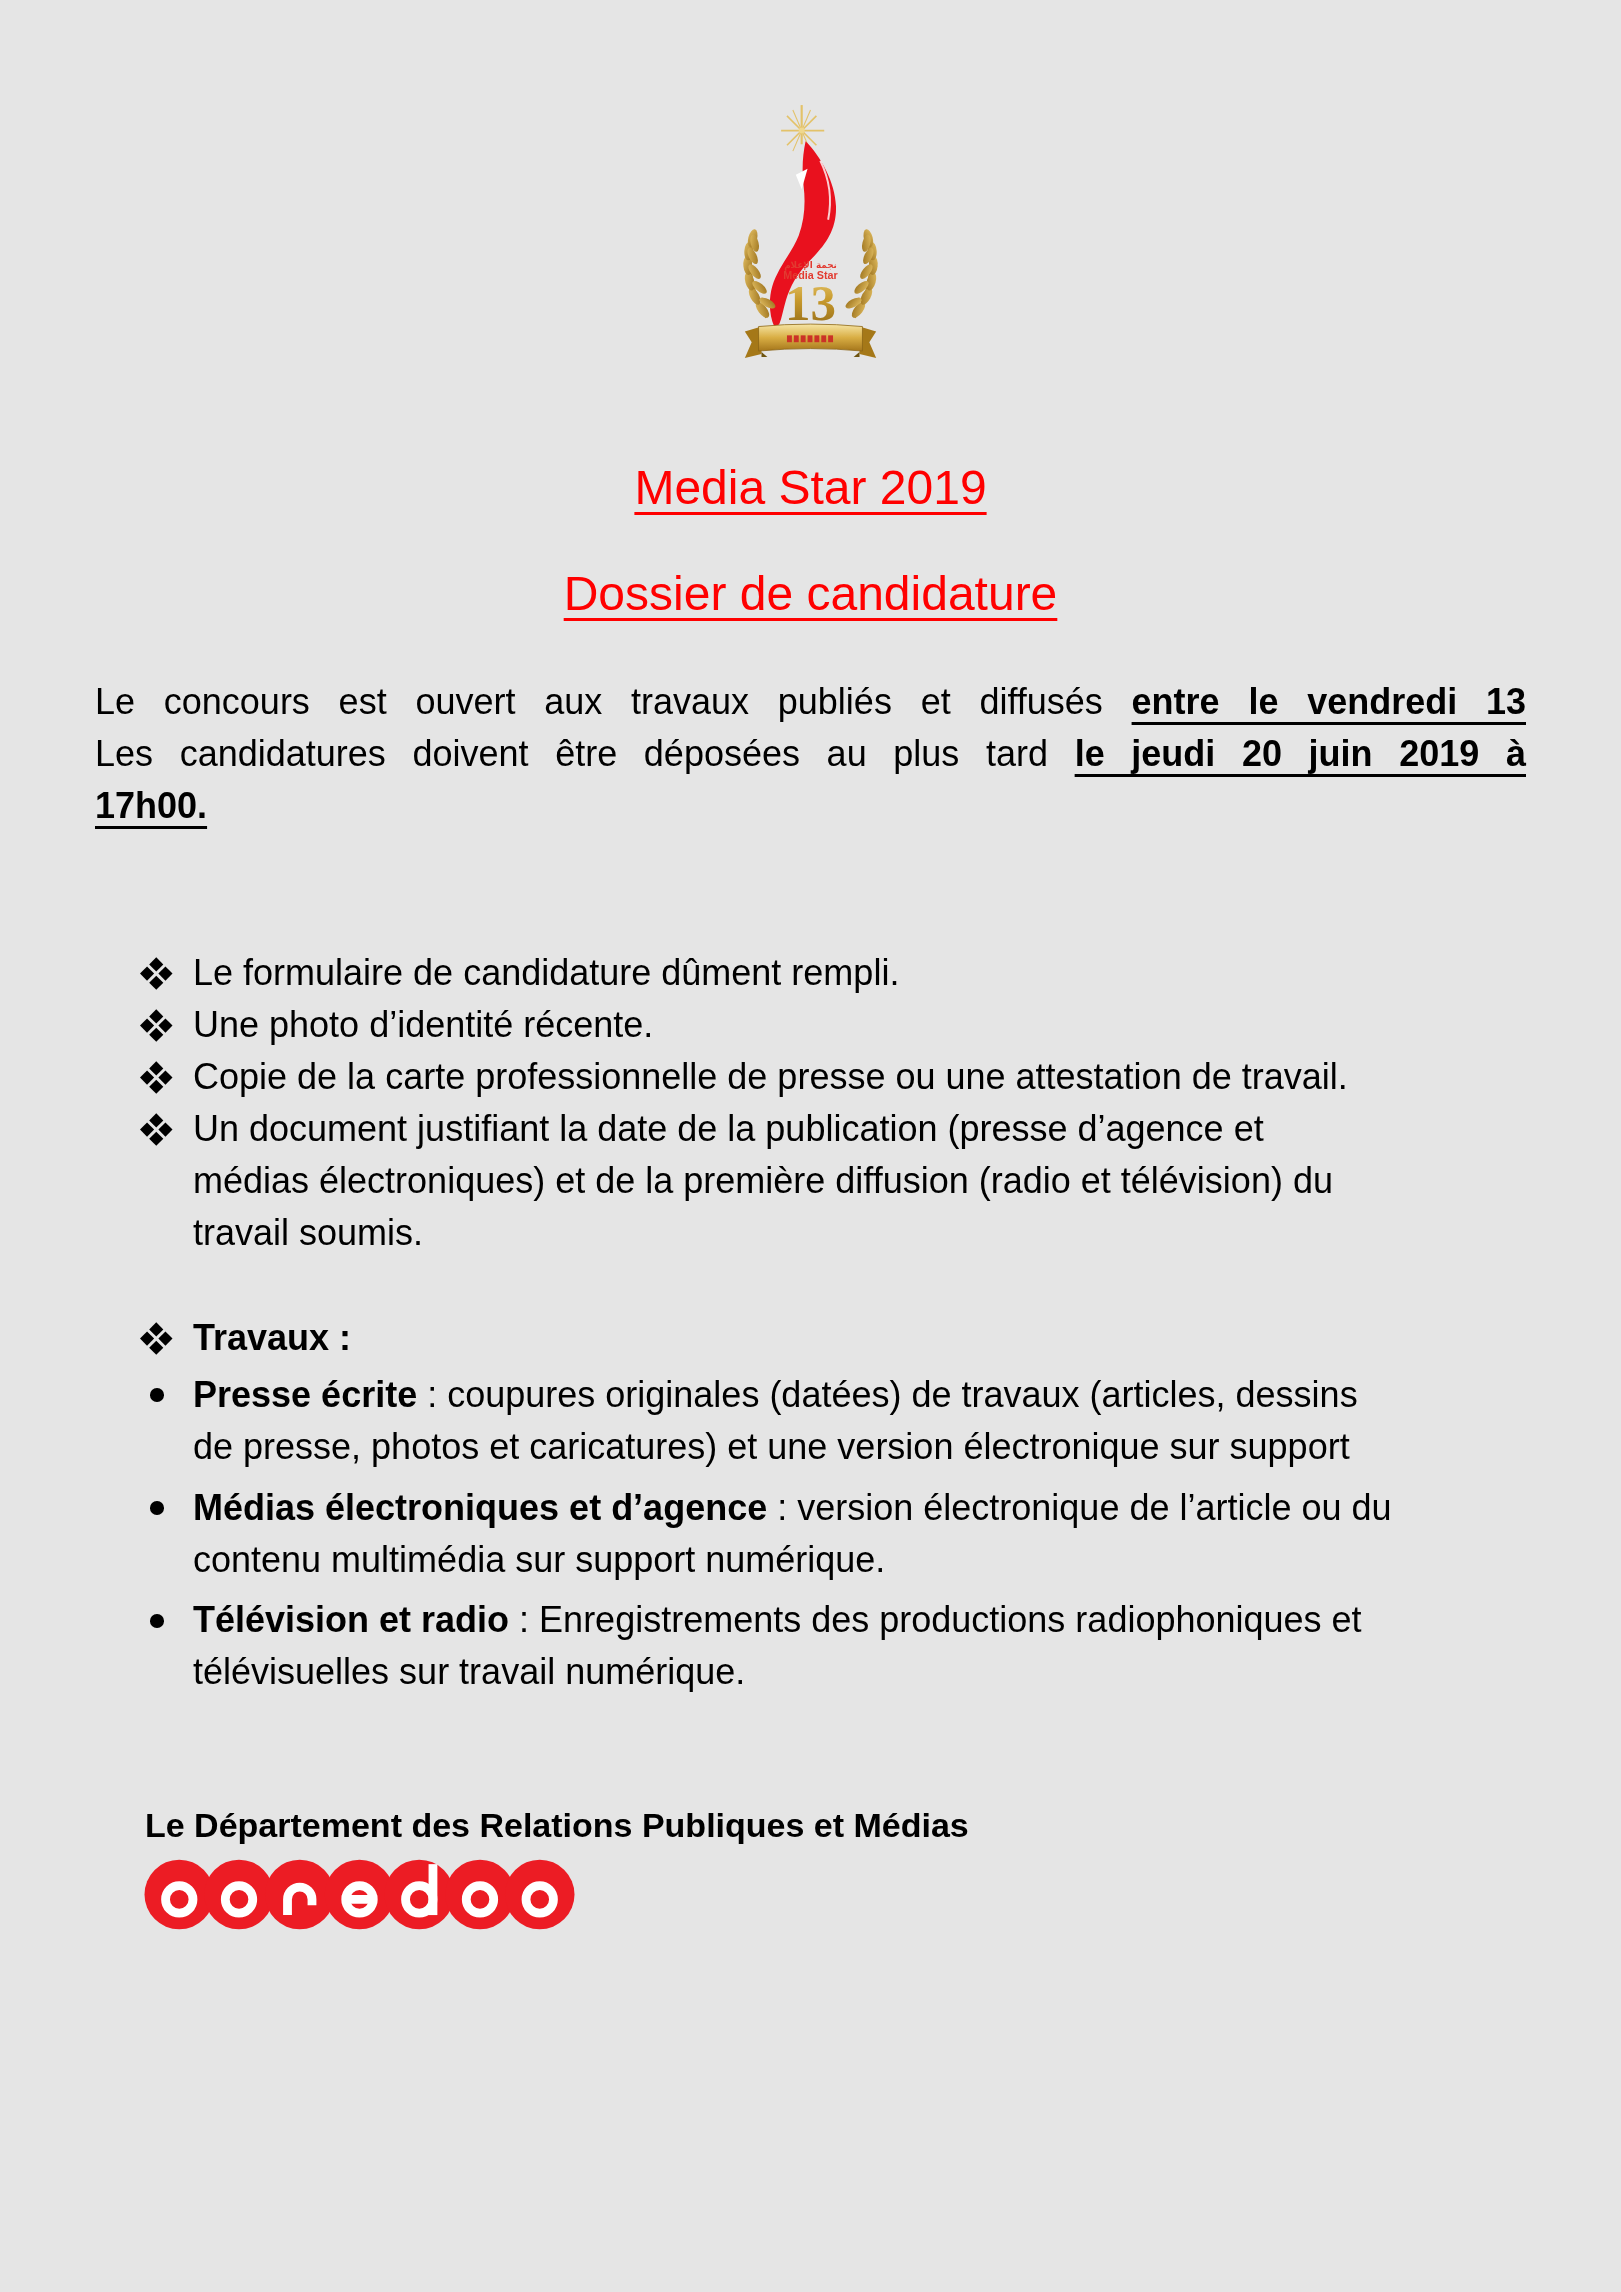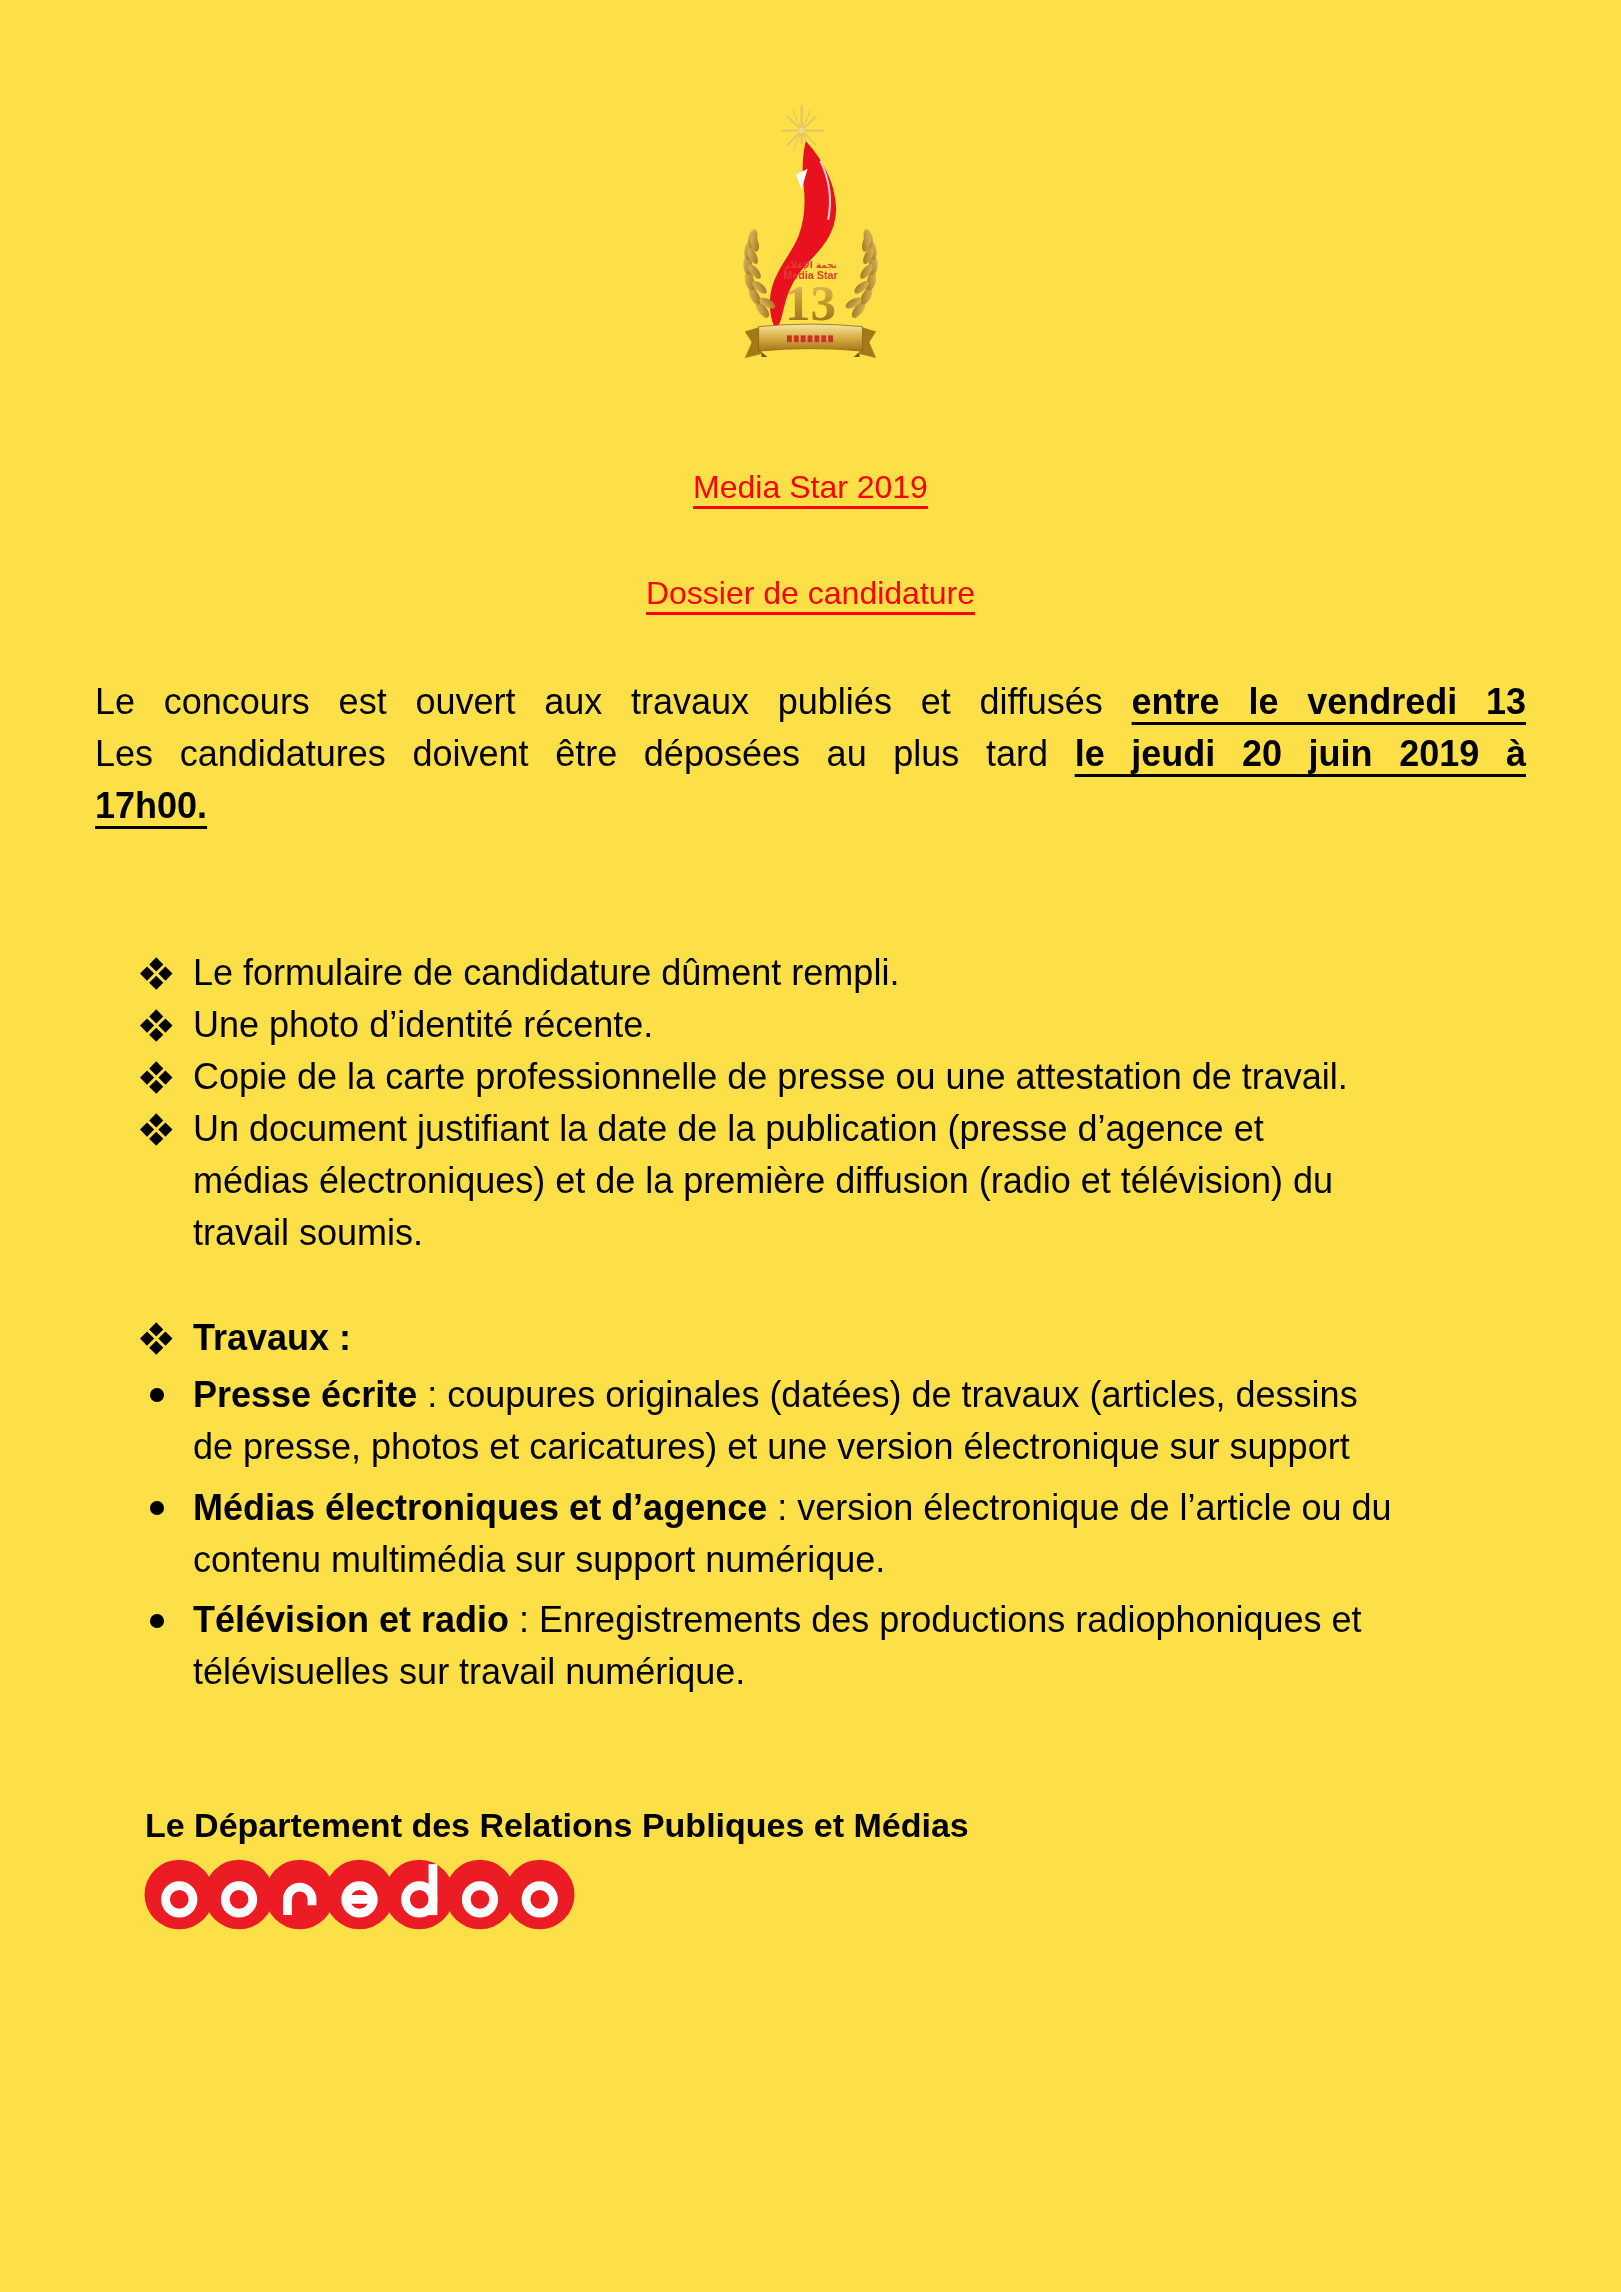--- a/index.html
+++ b/index.html
@@ -1,28 +1,28 @@
 <!DOCTYPE html>
 <html lang="fr"><head>
 <meta charset="utf-8">
 <style>
   html,body{margin:0;padding:0;background:#ffffff;}
   .page{
     position:relative;
     width:1621px;height:2293px;
-    background:#fde047;
+    background:#e5e5e5;
     font-family:"Liberation Sans",sans-serif;
     color:#000000;
     overflow:hidden;
   }
   
   .ms-logo{position:absolute;left:737px;top:98px;}
   .ooredoo-logo{position:absolute;left:144px;top:1858px;}
   
-  .title-row{position:absolute;left:0;width:100%;text-align:center;font-size:32px;line-height:51px;color:#FF0000;}
+  .title-row{position:absolute;left:0;width:100%;text-align:center;font-size:48px;line-height:51px;color:#FF0000;}
   .title-row.t1{top:462px;}
   .title-row.t2{top:568px;font-weight:normal;}
   .title-row .u{text-decoration:underline;text-decoration-thickness:2.9px;text-underline-offset:7.8px;}
   
   .intro{position:absolute;top:676px;left:95px;width:1431px;font-size:36px;line-height:52px;text-align:left;}
   .line{height:52px;}
   .jline{text-align:justify;text-align-last:justify;}
   .bu{font-weight:bold;text-decoration:underline;text-decoration-thickness:3.4px;text-underline-offset:7.8px;}
   .reqs{position:absolute;top:947px;left:95px;width:1441px;font-size:36px;line-height:52px;}
   .travaux{position:absolute;top:1312px;left:95px;width:1441px;font-size:36px;line-height:52px;}

